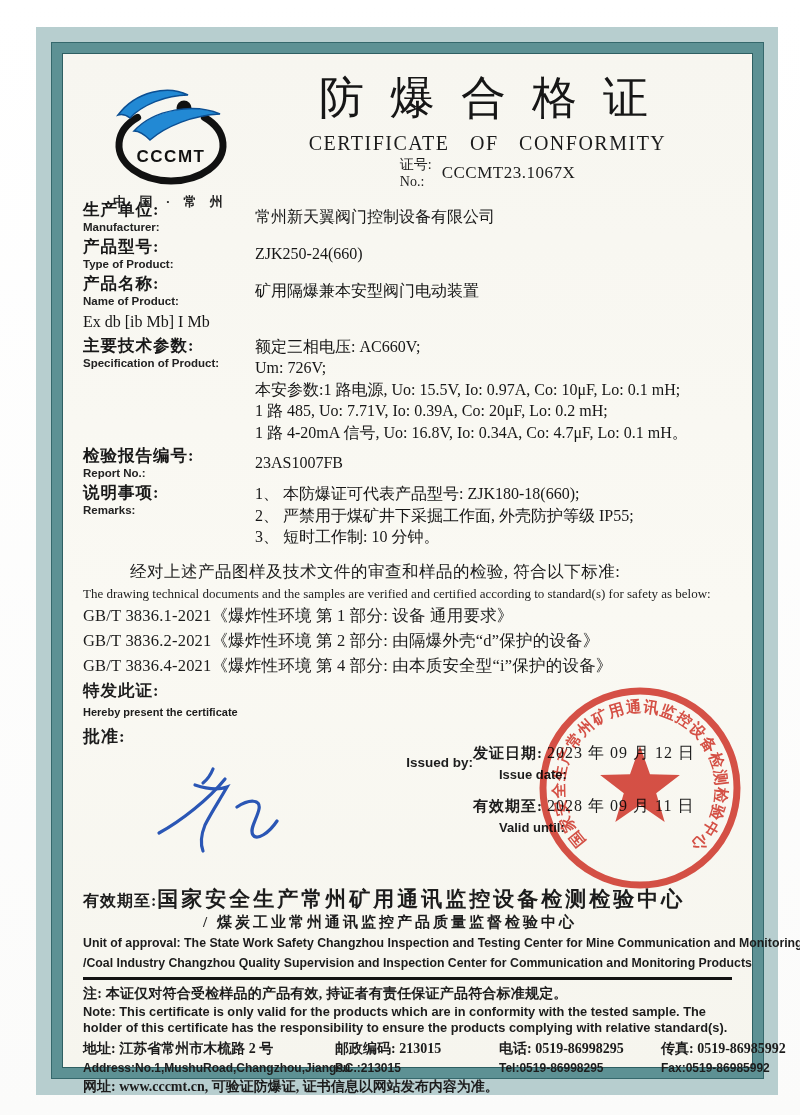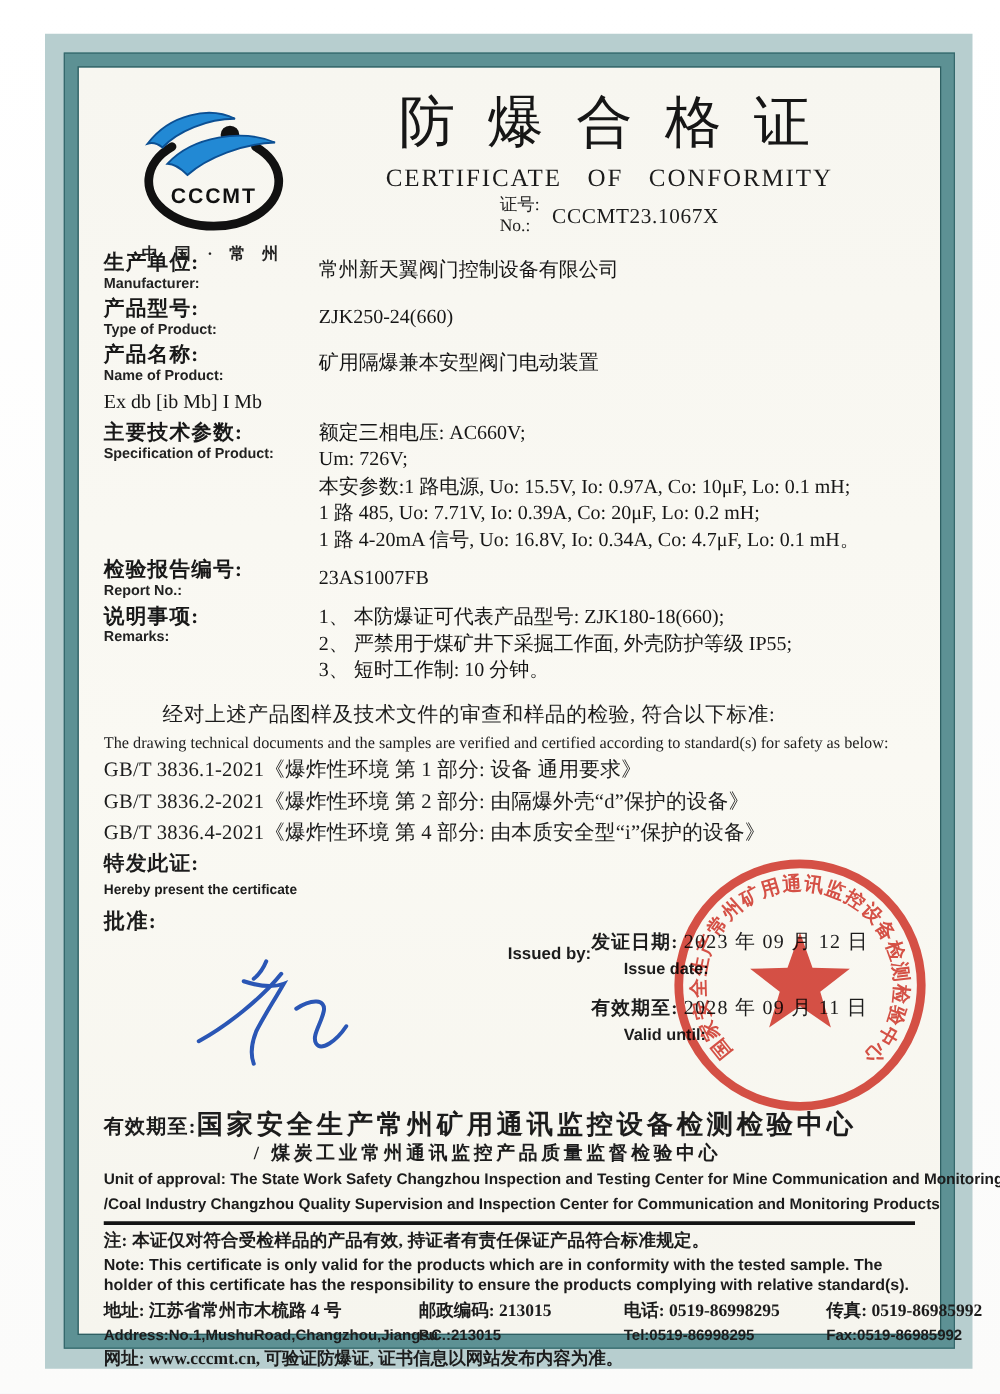--- a/index.html
+++ b/index.html
@@ -254,21 +254,21 @@
           <div class="issuer-en">Unit of approval: The State Work Safety Changzhou Inspection and Testing Center for Mine Communication and Monitoring Devices</div>
           <div class="issuer-en">/Coal Industry Changzhou Quality Supervision and Inspection Center for Communication and Monitoring Products</div>
         </div>
 
         <div class="rule"></div>
 
         <div class="notes">
           <div class="note-cn">注: 本证仅对符合受检样品的产品有效, 持证者有责任保证产品符合标准规定。</div>
           <div class="note-en">Note: This certificate is only valid for the products which are in conformity with the tested sample. The holder of this certificate has the responsibility to ensure the products complying with relative standard(s).</div>
           <div class="addr-grid">
-            <span class="addr-cn">地址: 江苏省常州市木梳路 4 号</span>
+            <span class="addr-cn">地址: 江苏省常州市木梳路 2 号</span>
             <span class="addr-cn">邮政编码: 213015</span>
             <span class="addr-cn">电话: 0519-86998295</span>
             <span class="addr-cn">传真: 0519-86985992</span>
           </div>
           <div class="addr-grid">
             <span class="addr-en">Address:No.1,MushuRoad,Changzhou,Jiangsu</span>
             <span class="addr-en">P.C.:213015</span>
             <span class="addr-en">Tel:0519-86998295</span>
             <span class="addr-en">Fax:0519-86985992</span>
           </div>

